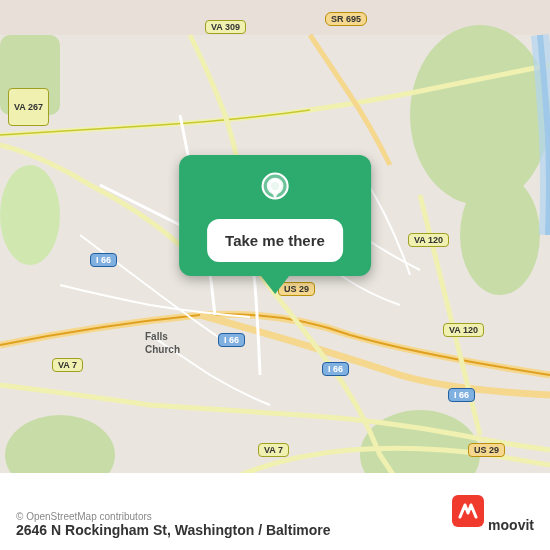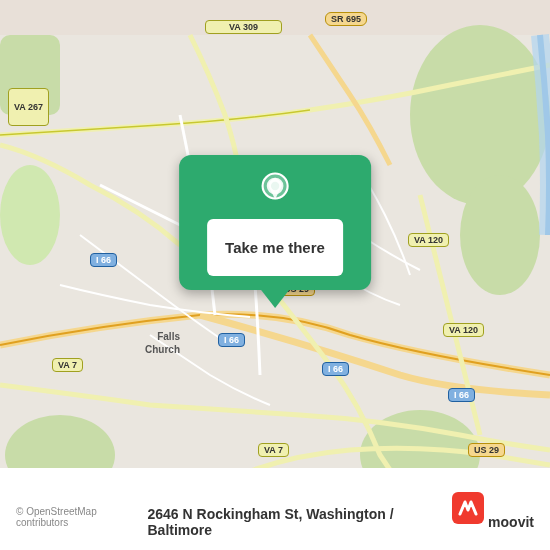--- a/index.html
+++ b/index.html
@@ -36,21 +36,21 @@
       background: white;
       padding: 10px 16px 12px;
       display: flex;
       align-items: center;
       justify-content: space-between;
       z-index: 10;
     }
 
     .bottom-bar-left {
       display: flex;
-      flex-direction: row;
+      flex-direction: column;
       margin-top: 28px;
     }
 
     .bottom-address {
       font-size: 14px;
       font-weight: bold;
       color: #333;
     }
 
     .bottom-copyright {
@@ -97,22 +97,22 @@
     .pin-icon {
       width: 40px;
       height: 40px;
       margin-bottom: 8px;
     }
 
     .take-me-there-btn {
       background: white;
       color: #333;
       border: none;
-      border-radius: 6px;
-      padding: 20px 18px;
+      border-radius: 12px;
+      padding: 13px 18px;
       font-size: 15px;
       font-weight: 600;
       cursor: pointer;
       white-space: nowrap;
     }
 
     .popup-tail {
       width: 0;
       height: 0;
       border-left: 14px solid transparent;
@@ -172,21 +172,21 @@
     <path d="M 350,120 Q 370,150 385,180 Q 400,210 410,240" stroke="#ffffff" stroke-width="2" fill="none"></path>
 
     <path d="M 540,0 Q 545,50 548,100 Q 550,150 548,200" stroke="#b0d4f0" stroke-width="18" fill="none" opacity="0.7"></path>
     <path d="M 540,0 Q 545,50 548,100 Q 550,150 548,200" stroke="#a0c8e8" stroke-width="6" fill="none"></path>
   </svg>
 
   <div style="position:absolute;top:0;left:0;width:100%;height:480px;pointer-events:none;">
 
     <div style="position:absolute;top:12px;left:325px;background:#f5d78e;border:1.5px solid #b8900a;border-radius:6px;padding:1px 5px;font-size:9px;font-weight:bold;color:#333;">SR 695</div>
 
-    <div style="position:absolute;top:20px;left:205px;background:#f0f0b0;border:1.5px solid #a0a020;border-radius:4px;padding:1px 23px;font-size:9px;font-weight:bold;color:#333;">VA 309</div>
+    <div style="position:absolute;top:20px;left:205px;background:#f0f0b0;border:1.5px solid #a0a020;border-radius:4px;padding:1px 5px;font-size:9px;font-weight:bold;color:#333;">VA 309</div>
 
     <div style="position:absolute;top:88px;left:8px;background:#f0f0b0;border:1.5px solid #a0a020;border-radius:4px;padding:13px 5px;font-size:9px;font-weight:bold;color:#333;">VA 267</div>
 
     <div style="position:absolute;top:253px;left:90px;background:#80b0e0;border:1.5px solid #2060a0;border-radius:4px;padding:1px 5px;font-size:9px;font-weight:bold;color:#fff;">I 66</div>
 
     <div style="position:absolute;top:358px;left:52px;background:#f0f0b0;border:1.5px solid #a0a020;border-radius:4px;padding:1px 5px;font-size:9px;font-weight:bold;color:#333;">VA 7</div>
 
     <div style="position:absolute;top:282px;left:278px;background:#f5d78e;border:1.5px solid #b8900a;border-radius:4px;padding:1px 5px;font-size:9px;font-weight:bold;color:#333;">US 29</div>
 
     <div style="position:absolute;top:333px;left:218px;background:#80b0e0;border:1.5px solid #2060a0;border-radius:4px;padding:1px 5px;font-size:9px;font-weight:bold;color:#fff;">I 66</div>
@@ -196,21 +196,21 @@
     <div style="position:absolute;top:388px;left:448px;background:#80b0e0;border:1.5px solid #2060a0;border-radius:4px;padding:1px 5px;font-size:9px;font-weight:bold;color:#fff;">I 66</div>
 
     <div style="position:absolute;top:233px;left:408px;background:#f0f0b0;border:1.5px solid #a0a020;border-radius:4px;padding:1px 5px;font-size:9px;font-weight:bold;color:#333;">VA 120</div>
 
     <div style="position:absolute;top:323px;left:443px;background:#f0f0b0;border:1.5px solid #a0a020;border-radius:4px;padding:1px 5px;font-size:9px;font-weight:bold;color:#333;">VA 120</div>
 
     <div style="position:absolute;top:443px;left:258px;background:#f0f0b0;border:1.5px solid #a0a020;border-radius:4px;padding:1px 5px;font-size:9px;font-weight:bold;color:#333;">VA 7</div>
 
     <div style="position:absolute;top:443px;left:468px;background:#f5d78e;border:1.5px solid #b8900a;border-radius:4px;padding:1px 5px;font-size:9px;font-weight:bold;color:#333;">US 29</div>
 
-    <div style="position:absolute;top:330px;left:145px;font-size:10px;font-weight:bold;color:#555;text-align:right;line-height:1.3;">Falls<br>Church</div>
+    <div style="position:absolute;top:330px;left:145px;font-size:10px;font-weight:bold;color:#555;text-align:left;line-height:1.3;">Falls<br>Church</div>
   </div>
 
   <div class="popup-card">
     <div class="popup-box">
 
       <svg class="pin-icon" viewBox="0 0 40 48" xmlns="http://www.w3.org/2000/svg">
         <circle cx="20" cy="18" r="16" fill="white" opacity="0.3"></circle>
         <circle cx="20" cy="18" r="10" fill="white" opacity="0.9"></circle>
         <circle cx="20" cy="18" r="5" fill="#2daa6e"></circle>
         <path d="M 20,34 L 14,22 Q 8,14 20,8 Q 32,14 26,22 Z" fill="white" opacity="0.9"></path>

